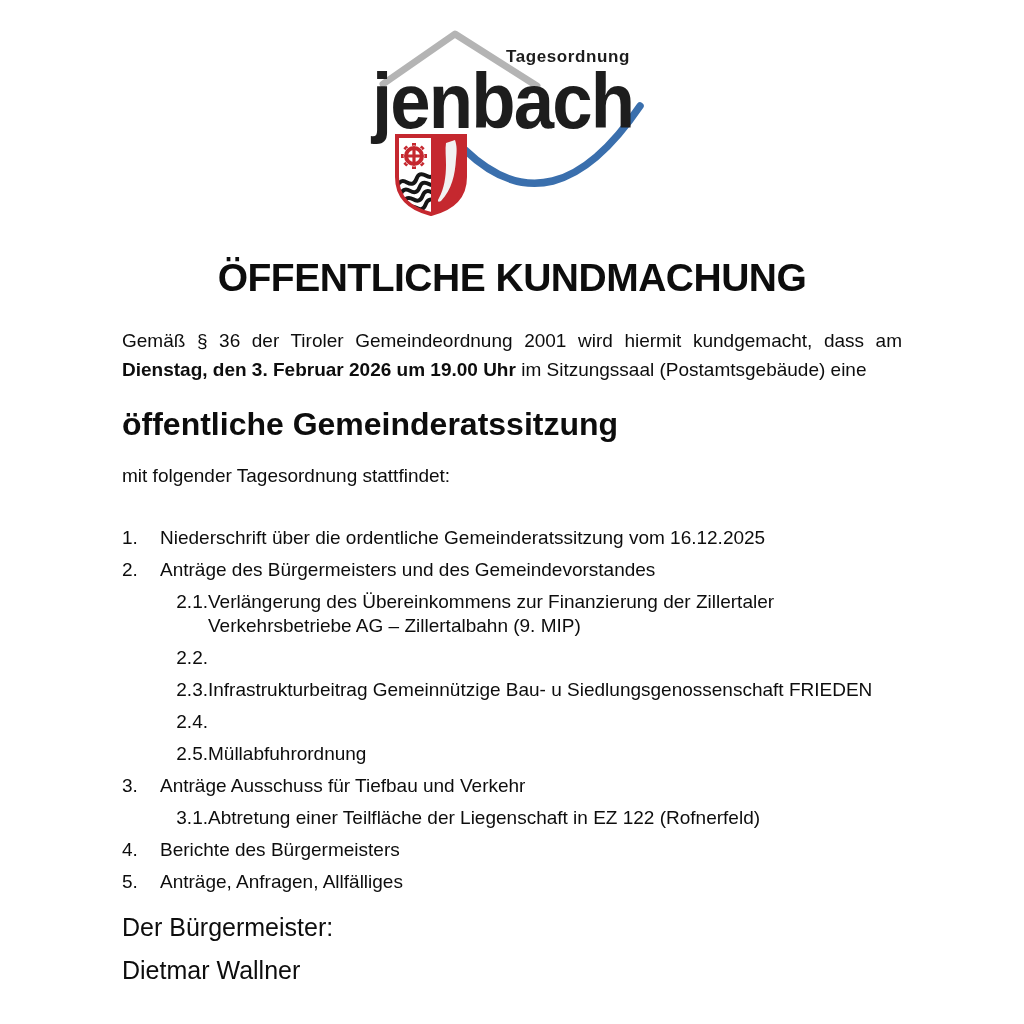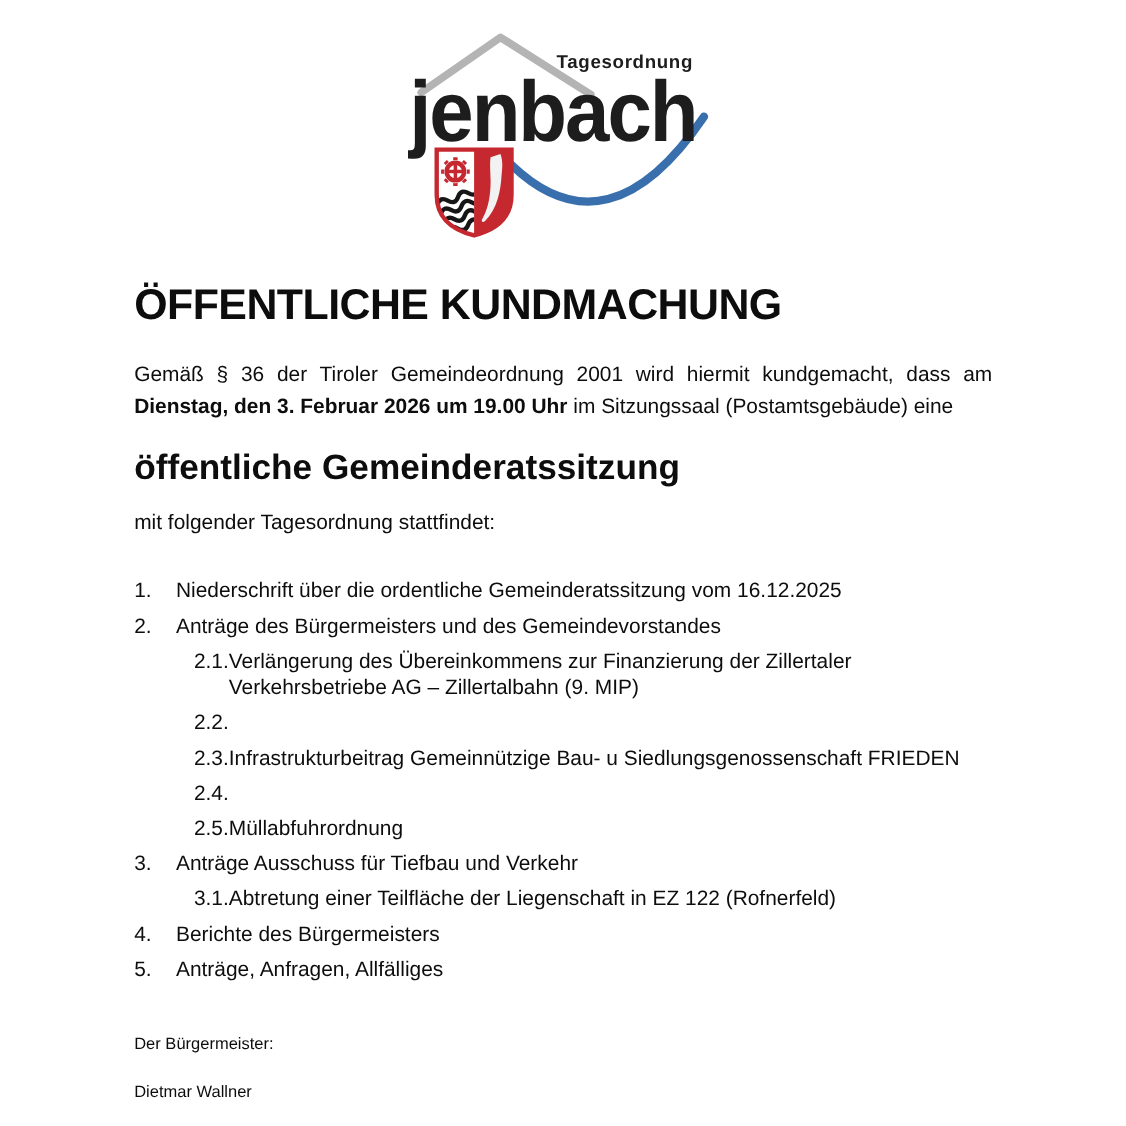--- a/index.html
+++ b/index.html
@@ -18,38 +18,38 @@
   }
   .logo-name{
     position:absolute;left:372px;top:62px;font-size:78px;font-weight:bold;
     line-height:1;letter-spacing:-2px;color:#1d1d1d;white-space:nowrap;
     transform:scaleX(.93);transform-origin:left top;
   }
   
   .content{padding:0 122px;}
   h1.doc-title{
     margin:36px 0 0;font-size:39px;line-height:44px;font-weight:bold;
-    text-align:left;letter-spacing:-.5px;color:#0d0d0d;
+    text-align:center;letter-spacing:-.5px;color:#0d0d0d;
   }
   p.intro{
     margin:26px 0 0;font-size:19px;line-height:29px;text-align:justify;
     color:#0d0d0d;
   }
   h2.doc-subtitle{
     margin:22px 0 0;font-size:32px;line-height:36px;font-weight:bold;
     text-align:left;color:#0d0d0d;
   }
   p.agenda-intro{margin:22px 0 0;font-size:19px;line-height:24px;color:#0d0d0d;}
   .agenda{margin-top:38px;}
   .row{display:flex;font-size:19px;line-height:24px;margin-bottom:8px;color:#0d0d0d;}
   .row .num{flex:0 0 38px;}
   .row.l2{padding-left:36px;}
   .row.l2 .num{flex:0 0 50px;text-align:right;}
   .row .txt{flex:1 1 auto;}
-  .signature{margin-top:44px;font-size:15px;line-height:24px;color:#0d0d0d;}
+  .signature{margin-top:21px;font-size:25px;line-height:24px;color:#0d0d0d;}
   .signature .sig-name{margin-top:19px;}
 </style>
 </head>
 <body>
 
 <div class="header">
   <svg class="logo-art" width="290" height="196" viewBox="0 0 290 196" aria-hidden="true">
     <defs>
       <clipPath id="shieldClip">
         <path d="M4,3 H72 V44 C72,66 58,76 38,81 C18,76 4,66 4,44 Z"></path>

